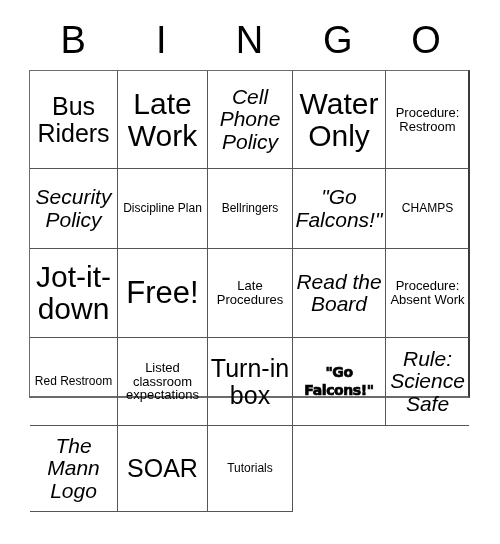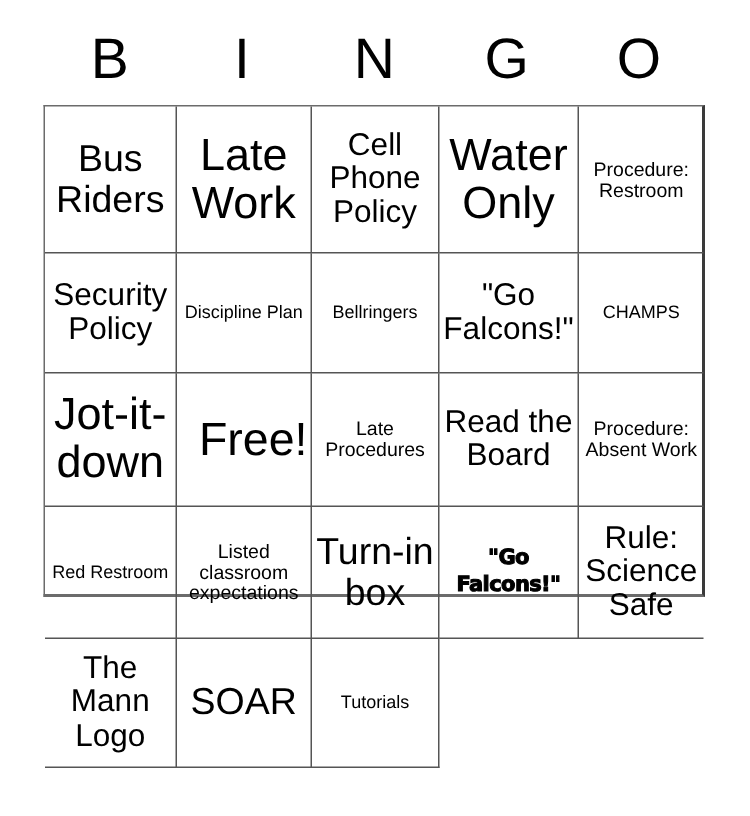--- a/index.html
+++ b/index.html
@@ -72,24 +72,24 @@
   .cell:nth-child(5n) { border-right: none; }
   .cell-text {
     display: block;
     width: 100%;
     line-height: 1.06;
     word-wrap: break-word;
   }
   
   .s-xl  { font-size: 30px; }
   .s-lg  { font-size: 25px; }
-  .s-md  { font-size: 21px; }
+  .s-md  { font-size: 21px; font-style: italic; }
   .s-sm  { font-size: 12px; }
   .s-xs  { font-size: 13px; }
-  .s-free { font-size: 31px; text-align: right; }
+  .s-free { font-size: 31px; }
   .heavy {
     font-weight: 700;
     font-size: 14px;
     font-family: "DejaVu Sans", sans-serif;
     letter-spacing: -0.4px;
     -webkit-text-stroke: 0.7px #000;
     line-height: 1.25;
   }
 </style>
 </head>

